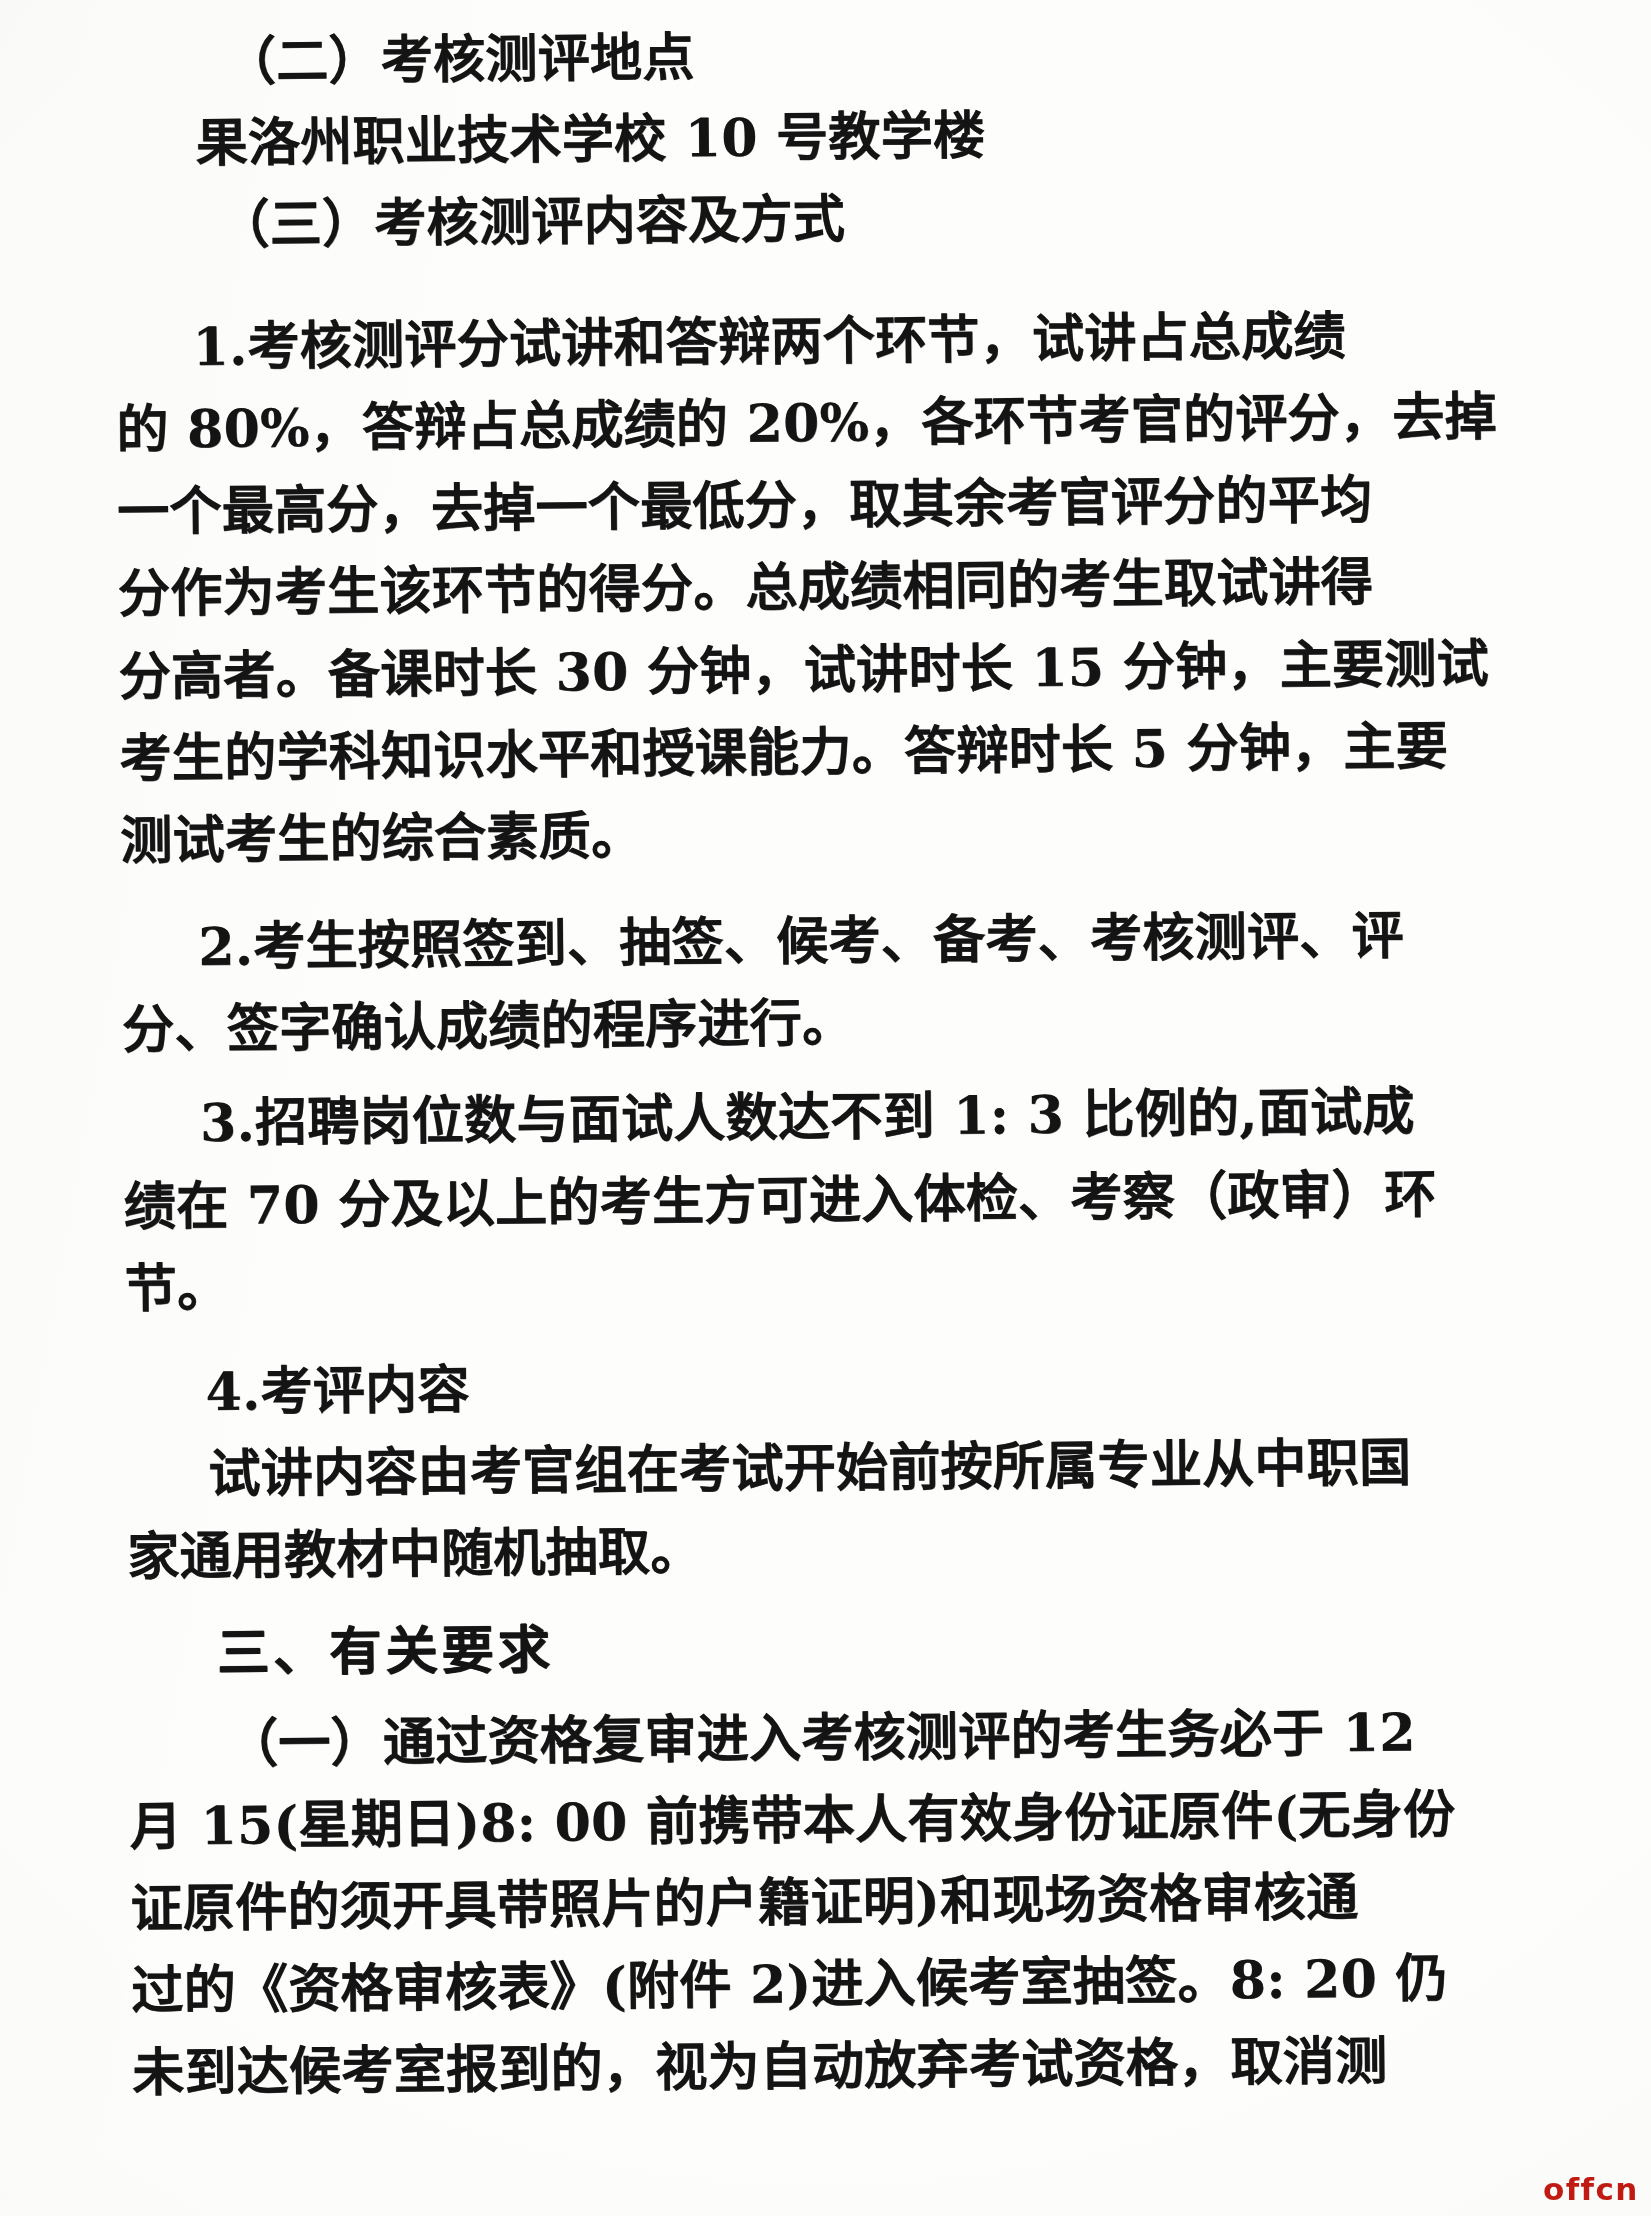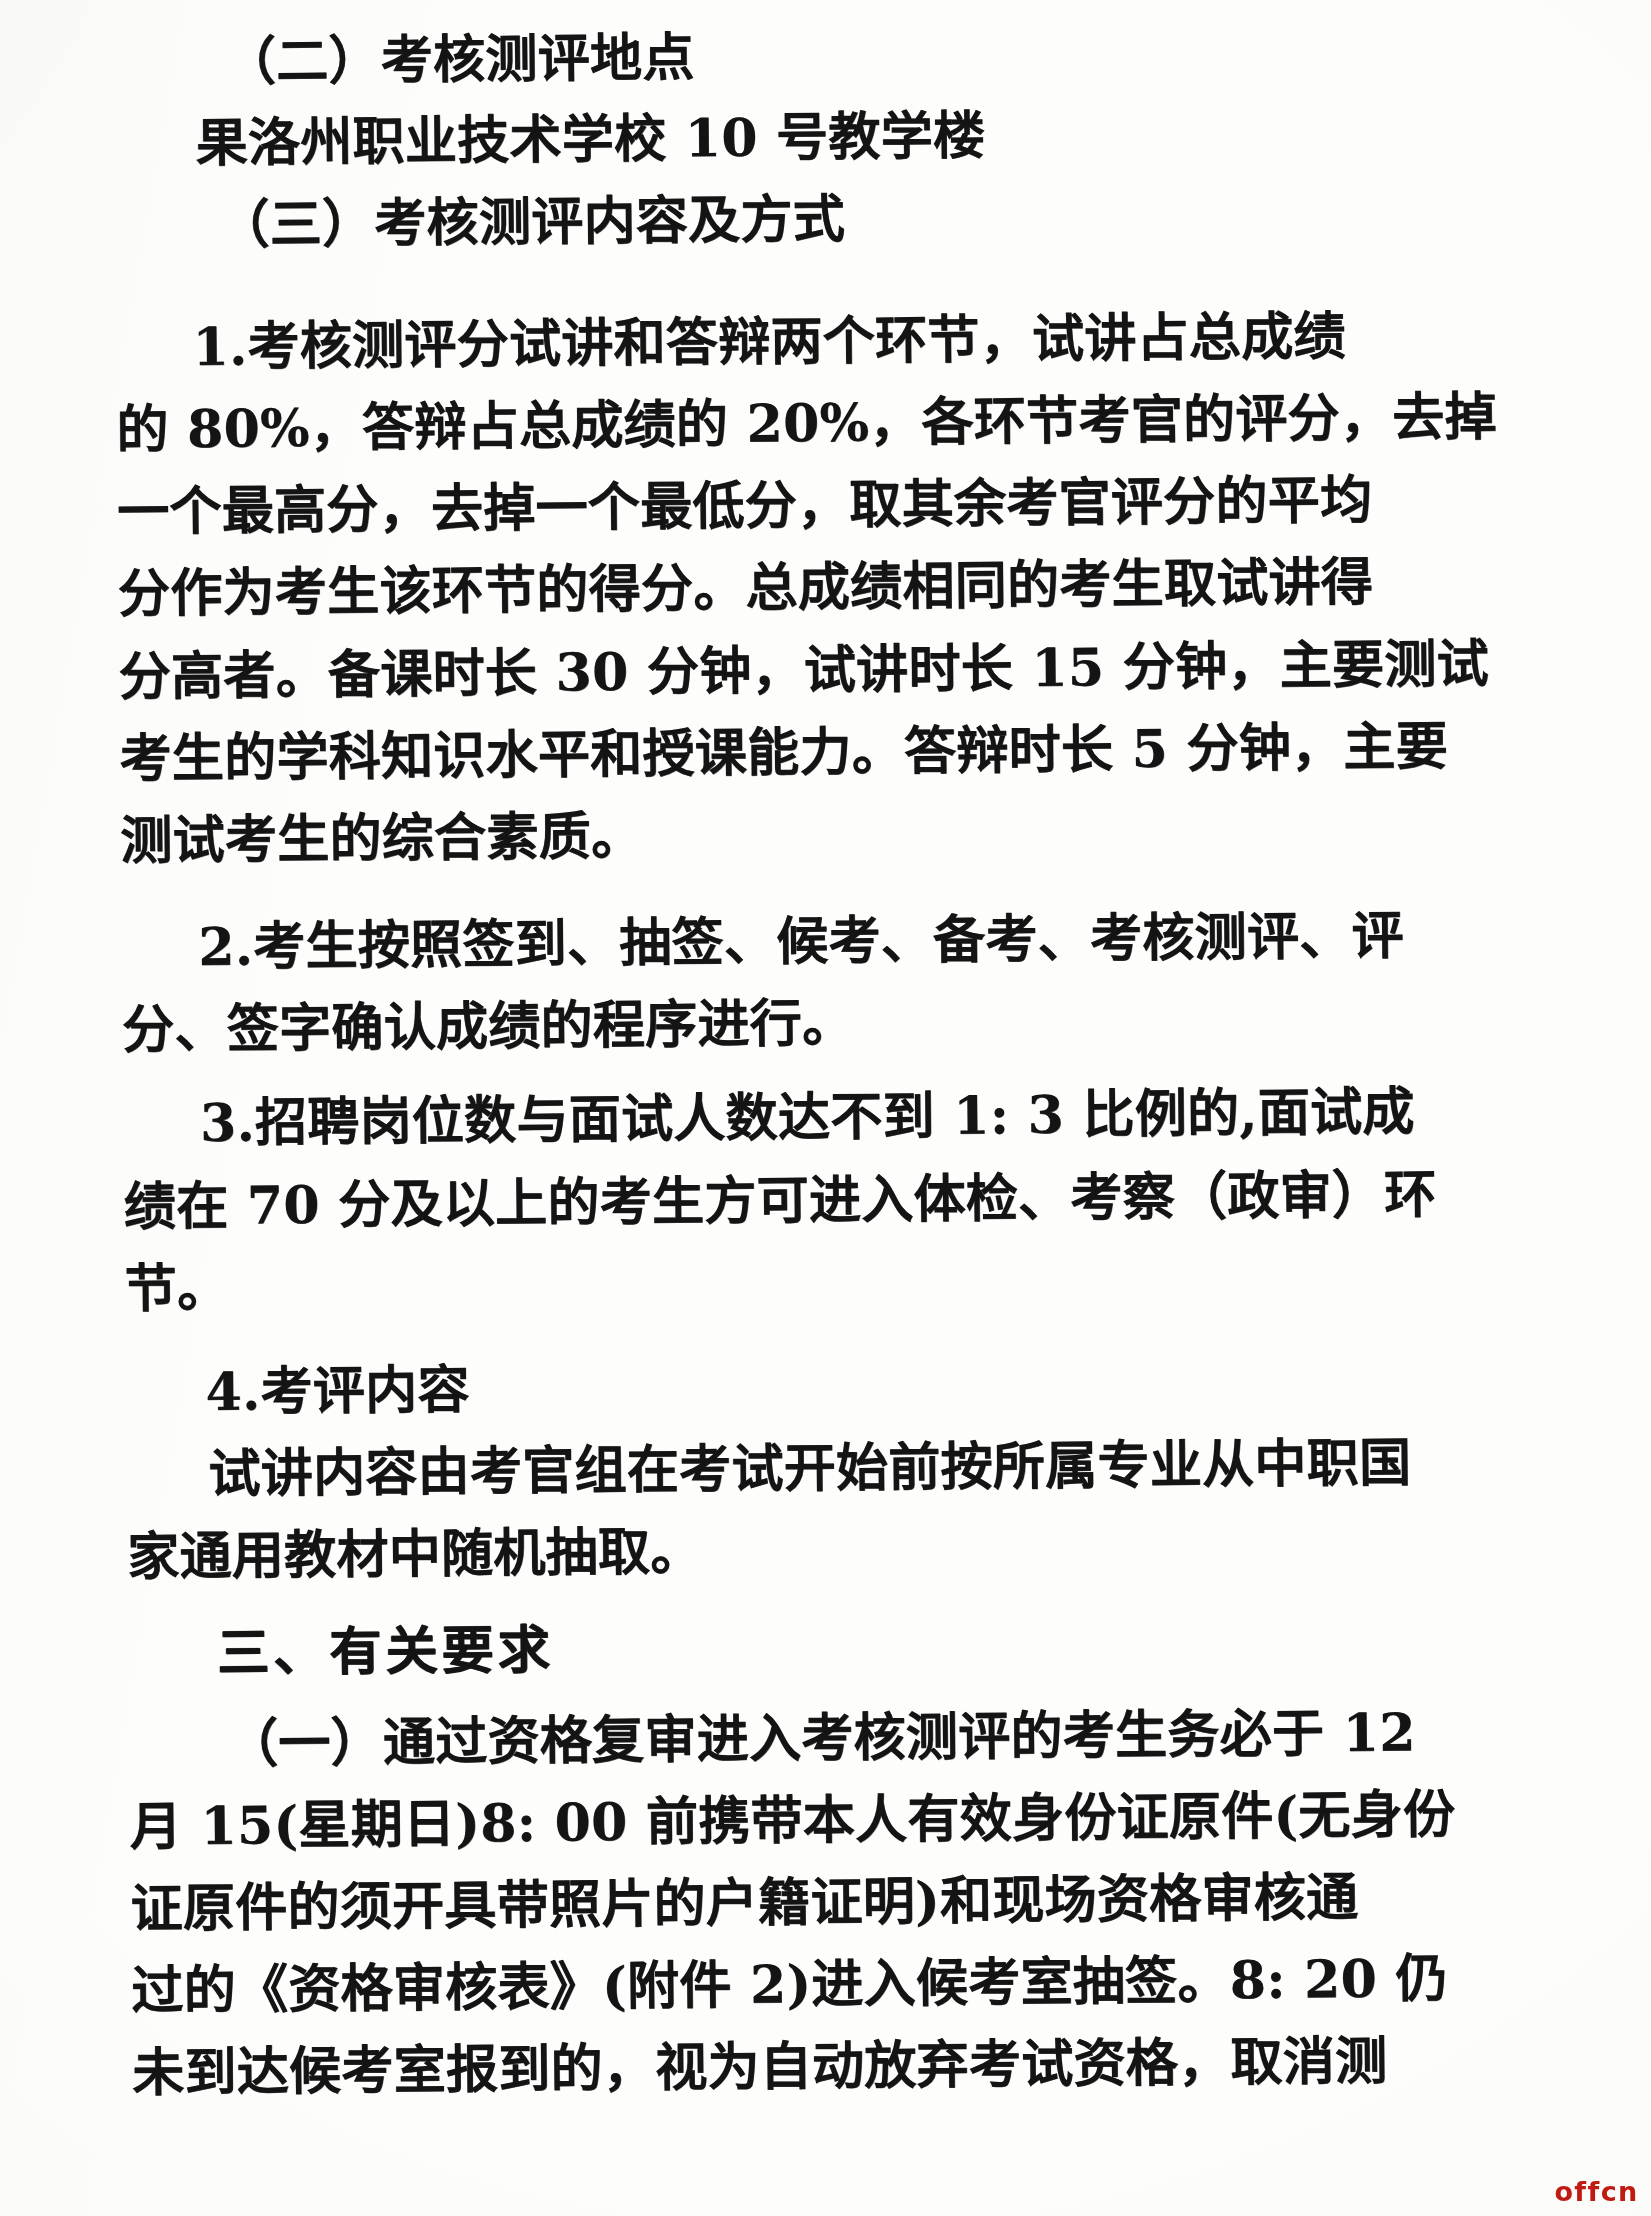--- a/index.html
+++ b/index.html
@@ -69,21 +69,21 @@
 
   
 
   #watermark {
     position: absolute;
     right: 12.3px;
     bottom: 11px;
     color: #c01a12;
     font-family: "DejaVu Sans", "Liberation Sans", sans-serif;
     font-weight: 700;
-    font-size: 27px;
+    font-size: 31px;
     letter-spacing: 1.4px;
     line-height: 1;
     user-select: none;
   }
 </style>
 </head>
 <body>
 
 <div id="page-surface" style="background: rgb(253, 253, 252);">
 

